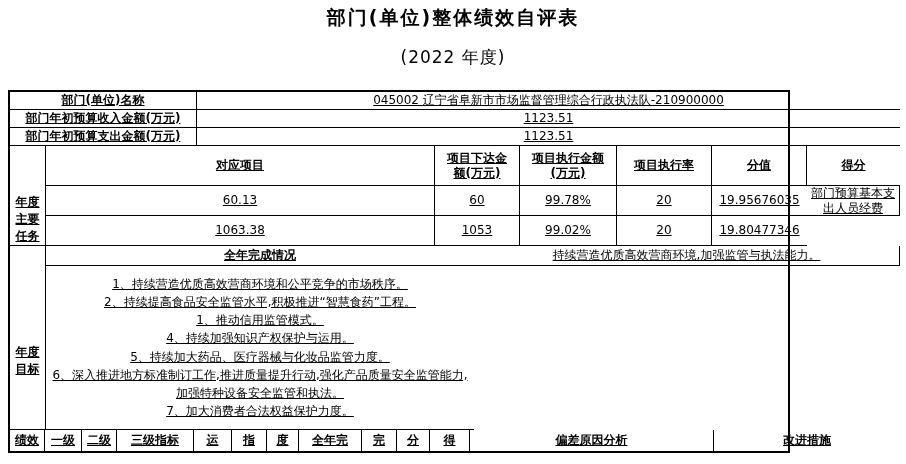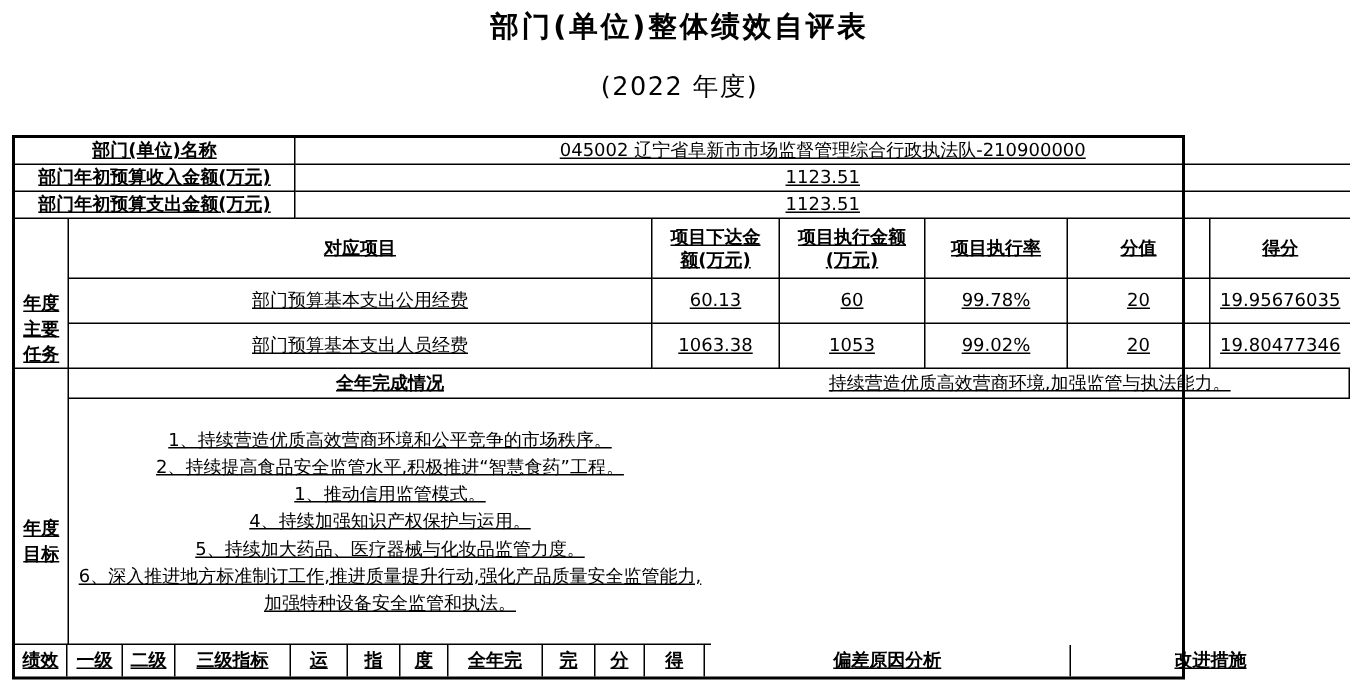--- a/index.html
+++ b/index.html
@@ -63,21 +63,20 @@
     <div class="cell side-label">
       <span class="vlabel">年度主要任务</span>
     </div>
     <div class="cell bold">对应项目</div>
     <div class="cell bold pad10">项目下达金额(万元)</div>
     <div class="cell bold pad8">项目执行金额(万元)</div>
     <div class="cell bold">项目执行率</div>
     <div class="cell bold">分值</div>
     <div class="cell bold last-col">得分</div>
 
-    <div class="cell">部门预算基本支出公用经费</div>
     <div class="cell">60.13</div>
     <div class="cell">60</div>
     <div class="cell">99.78%</div>
     <div class="cell">20</div>
     <div class="cell last-col">19.95676035</div>
 
     <div class="cell">部门预算基本支出人员经费</div>
     <div class="cell">1063.38</div>
     <div class="cell">1053</div>
     <div class="cell">99.02%</div>
@@ -92,20 +91,21 @@
     <div class="cell bold last-col">全年完成情况</div>
 
     <div class="cell">持续营造优质高效营商环境,加强监管与执法能力。</div>
     <div class="cell last-col goal-right">
       <div class="goal-line">1、持续营造优质高效营商环境和公平竞争的市场秩序。</div>
       <div class="goal-line">2、持续提高食品安全监管水平,积极推进“智慧食药”工程。</div>
       <div class="goal-line">1、推动信用监管模式。</div>
       <div class="goal-line">4、持续加强知识产权保护与运用。</div>
       <div class="goal-line">5、持续加大药品、医疗器械与化妆品监管力度。</div>
       <div class="goal-line">6、深入推进地方标准制订工作,推进质量提升行动,强化产品质量安全监管能力,加强特种设备安全监管和执法。</div>
+      <div class="goal-line">7、加大消费者合法权益保护力度。</div>
     </div>
   </div>
 
   <div class="grid grid-footer">
     <div class="cell">绩效</div>
     <div class="cell">一级</div>
     <div class="cell">二级</div>
     <div class="cell">三级指标</div>
     <div class="cell">运</div>
     <div class="cell">指</div>

